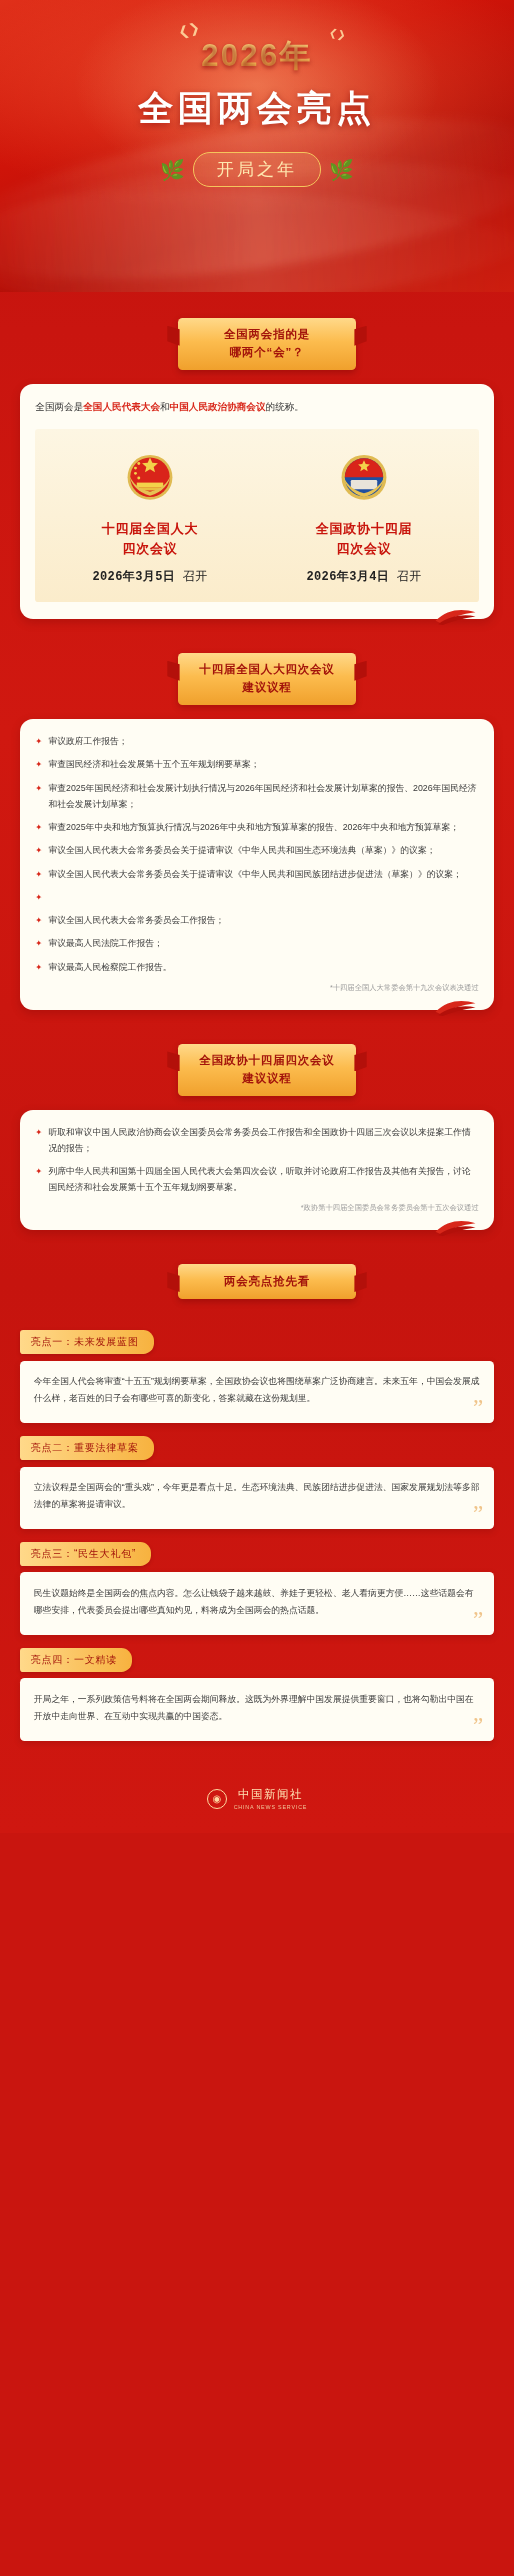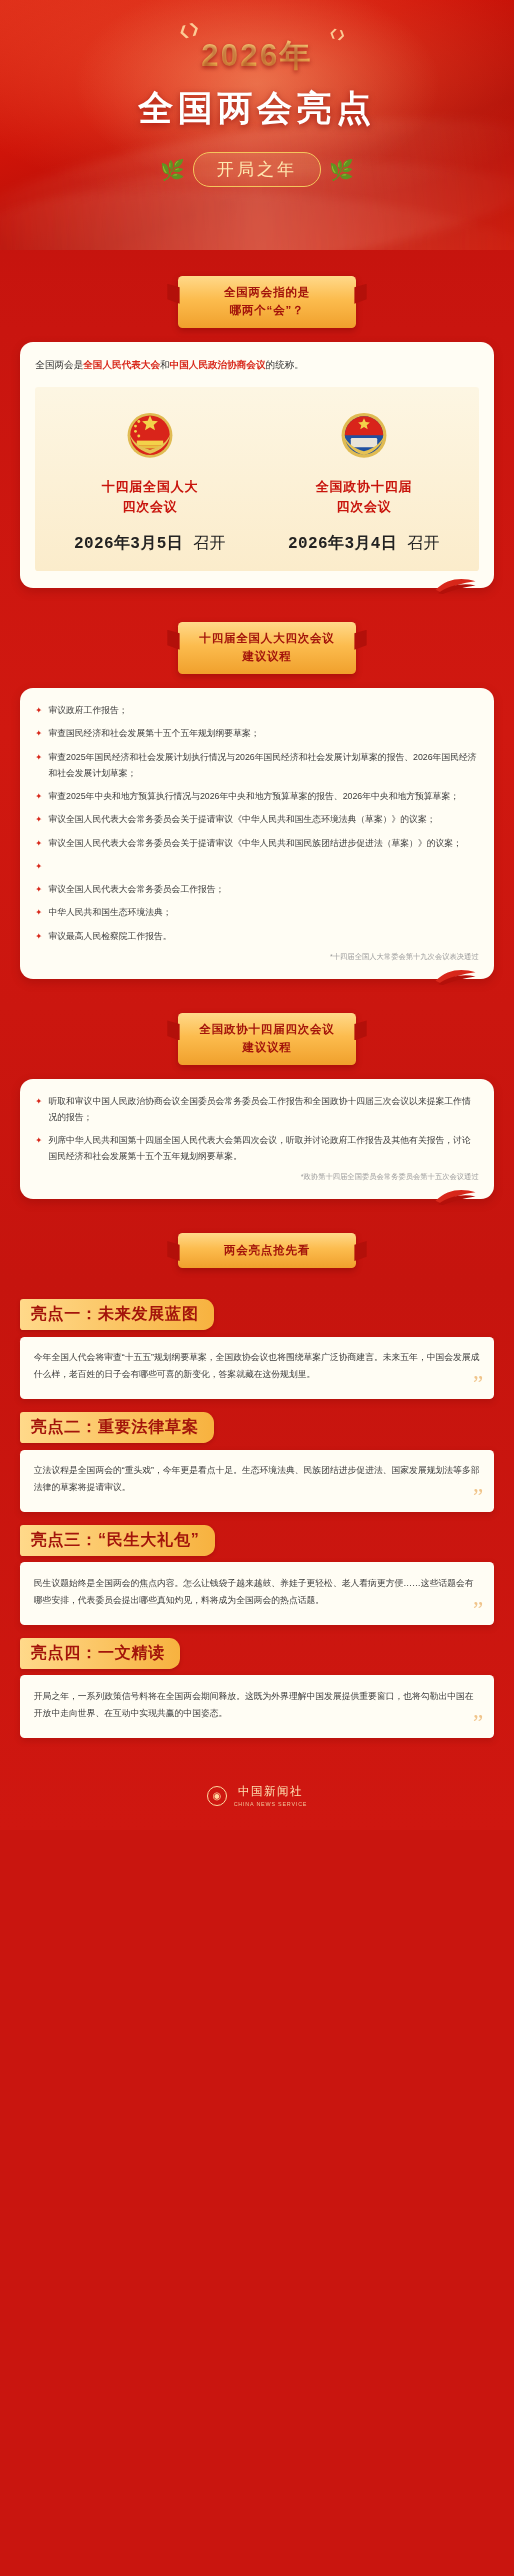--- a/index.html
+++ b/index.html
@@ -12,21 +12,21 @@
   .page {
     width: 514px;
     position: relative;
     background: linear-gradient(180deg,#d41a10 0%, #c1120c 6%, #c9150f 18%, #d01810 40%, #c6140e 70%, #cf1710 100%);
     overflow: hidden;
   }
 
   
   .hero {
     position: relative;
-    height: 250px;
+    height: 292px;
     background:
       radial-gradient(ellipse 460px 184px at 50% 30%, rgba(255,120,70,.45) 0%, rgba(209,26,16,0) 70%),
       linear-gradient(160deg,#e0301a 0%, #cf1409 35%, #b10d06 65%, #cc1a0c 100%);
     overflow: hidden;
   }
   .hero .swoosh {
     position: absolute; left: -10%; width: 120%; height: 138px;
     border-radius: 50%;
     background: linear-gradient(90deg, rgba(255,255,255,.00), rgba(255,180,150,.22), rgba(255,255,255,0));
     filter: blur(4.6px);
@@ -133,21 +133,21 @@
   .emblem-img { height: 67px; display:flex; align-items:center; justify-content:center; }
   .emblem-name {
     margin-top: 10.7px;
     color: #c8140c;
     font-size: 13px;
     font-weight: bold;
     line-height: 1.5;
     letter-spacing: 0.8px;
   }
   .emblem-date {
-    margin-top: 16px; font-size: 16px; color: #222; letter-spacing: 0.4px;
+    margin-top: 9px; font-size: 12px; color: #222; letter-spacing: 0.4px;
   }
   .emblem-date b { font-weight: bold; }
 
   
   .agenda { list-style: none; }
   .agenda li {
     display: flex;
     font-size: 8.8px;
     line-height: 1.85;
     color: #3a3a3a;
@@ -166,22 +166,22 @@
     font-size: 7.3px;
     color: #9b9b9b;
   }
 
   
   .hl-block { margin: 12.3px 20px 0 20px; }
   .hl-head {
     display: inline-block;
     background: linear-gradient(90deg,#ffd98a 0%, #f7b23f 100%);
     color: #a3140b;
-    font-weight: bold;
-    font-size: 16px;
+    font-weight: normal;
+    font-size: 10px;
     padding: 5.4px 15.3px 5.4px 10.7px;
     border-radius: 3.1px 10.7px 10.7px 3.1px;
     letter-spacing: 0.8px;
     box-shadow: 0 1.5px 3.8px rgba(90,0,0,.25);
   }
   .hl-body {
     margin-top: 6.1px;
     background: #fffdf4;
     border-radius: 4.6px;
     padding: 12.3px 13.8px 15.3px 13.8px;
@@ -350,21 +350,21 @@
         </li>
       <li>
           <span class="star">✦</span>
         </li>
       <li>
           <span class="star">✦</span>
           <span>审议全国人民代表大会常务委员会工作报告；</span>
         </li>
       <li>
           <span class="star">✦</span>
-          <span>中华人民共和国生态环境法典；</span>
+          <span>审议最高人民法院工作报告；</span>
         </li>
       <li>
           <span class="star">✦</span>
           <span>审议最高人民检察院工作报告。</span>
         </li>
     </ul>
     <div class="note">*十四届全国人大常委会第十九次会议表决通过</div>
     <svg class="ornament" viewBox="0 0 60 28">
       <path d="M2 22 C18 6 38 4 58 10 C40 12 22 18 10 26 Z" fill="#d8271a"></path>
       <path d="M6 27 C20 16 40 12 58 16 C42 18 24 23 12 28 Z" fill="#b3100a"></path>

